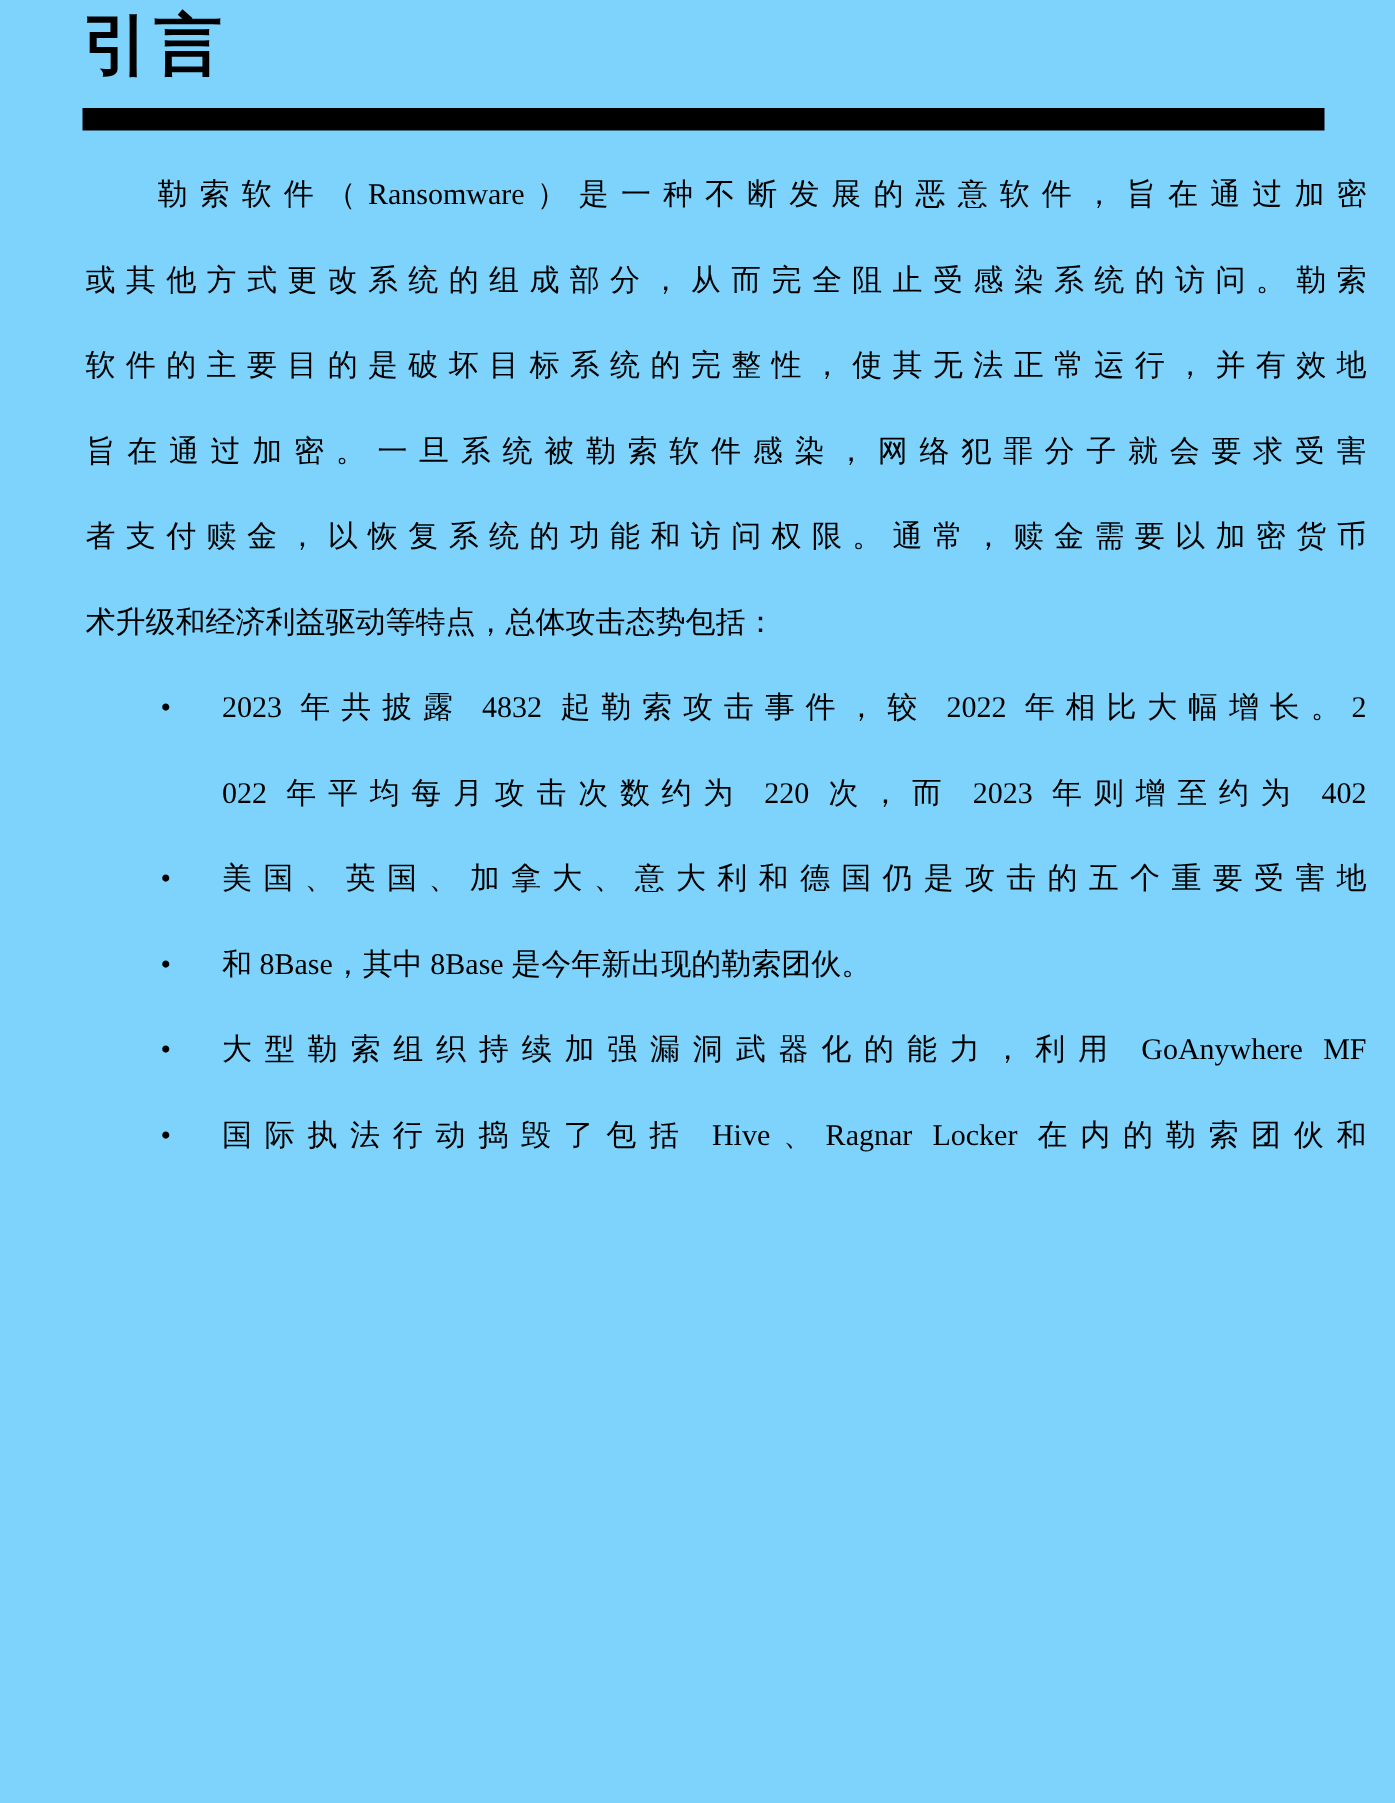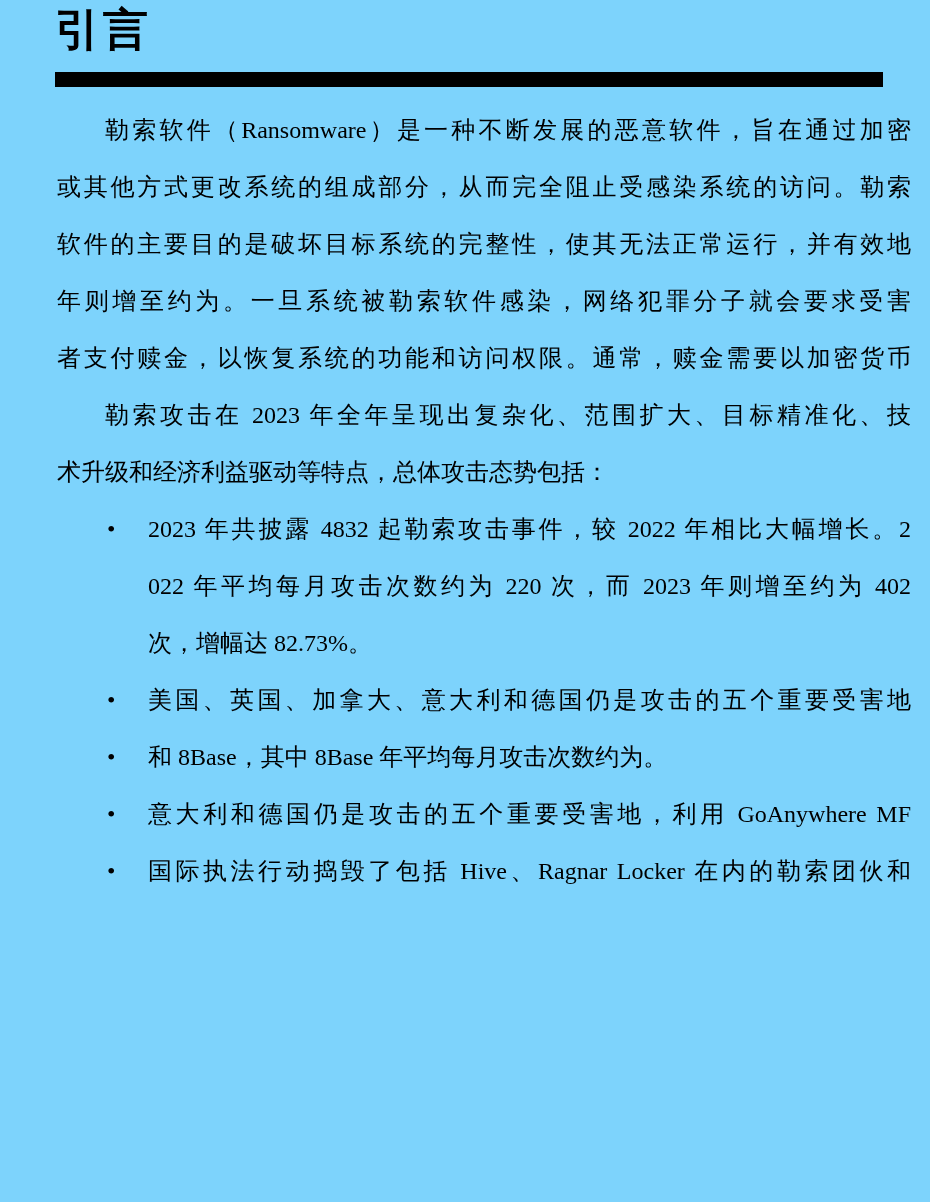--- a/index.html
+++ b/index.html
@@ -34,21 +34,21 @@
     top: 72px;
     width: 828px;
     height: 15px;
     background: #000000;
   }
   .doc-body {
     position: absolute;
     left: 57px;
     top: 102px;
     width: 854px;
-    font-size: 24px;
+    font-size: 20px;
     line-height: 57px;
   }
   .para { margin: 0; }
   .tline {
     text-align: justify;
     white-space: normal;
   }
   
   .jl { text-align-last: justify; }
   .indent { text-indent: 48px; }
@@ -72,51 +72,49 @@
   <h1 class="doc-heading">引言</h1>
 
   <div class="heading-rule"></div>
 
   <div class="doc-body">
 
     <div class="para">
       <div class="tline jl indent">勒索软件（Ransomware）是一种不断发展的恶意软件，旨在通过加密</div>
       <div class="tline jl">或其他方式更改系统的组成部分，从而完全阻止受感染系统的访问。勒索</div>
       <div class="tline jl">软件的主要目的是破坏目标系统的完整性，使其无法正常运行，并有效地</div>
-      <div class="tline jl">年则增至约为。一旦系统被勒索软件感染，网络犯罪分子就会要求受害</div>
+      <div class="tline jl">旨在通过加密。一旦系统被勒索软件感染，网络犯罪分子就会要求受害</div>
       <div class="tline jl">者支付赎金，以恢复系统的功能和访问权限。通常，赎金需要以加密货币</div>
     </div>
 
     <div class="para">
-      <div class="tline jl indent">勒索攻击在 2023 年全年呈现出复杂化、范围扩大、目标精准化、技</div>
       <div class="tline">术升级和经济利益驱动等特点，总体攻击态势包括：</div>
     </div>
 
     <div>
 
       <div class="bullet-item">
         <span class="bullet-marker">•</span>
         <div class="tline jl">2023 年共披露 4832 起勒索攻击事件，较 2022 年相比大幅增长。2</div>
         <div class="tline jl">022 年平均每月攻击次数约为 220 次，而 2023 年则增至约为 402</div>
-        <div class="tline">次，增幅达 82.73%。</div>
       </div>
 
       <div class="bullet-item">
         <span class="bullet-marker">•</span>
         <div class="tline jl">美国、英国、加拿大、意大利和德国仍是攻击的五个重要受害地</div>
       </div>
 
       <div class="bullet-item">
         <span class="bullet-marker">•</span>
-        <div class="tline">和 8Base，其中 8Base 年平均每月攻击次数约为。</div>
+        <div class="tline">和 8Base，其中 8Base 是今年新出现的勒索团伙。</div>
       </div>
 
       <div class="bullet-item">
         <span class="bullet-marker">•</span>
-        <div class="tline jl">意大利和德国仍是攻击的五个重要受害地，利用 GoAnywhere MF</div>
+        <div class="tline jl">大型勒索组织持续加强漏洞武器化的能力，利用 GoAnywhere MF</div>
       </div>
 
       <div class="bullet-item">
         <span class="bullet-marker">•</span>
         <div class="tline jl">国际执法行动捣毁了包括 Hive、Ragnar Locker 在内的勒索团伙和</div>
       </div>
 
     </div>
   </div>
 </div>

